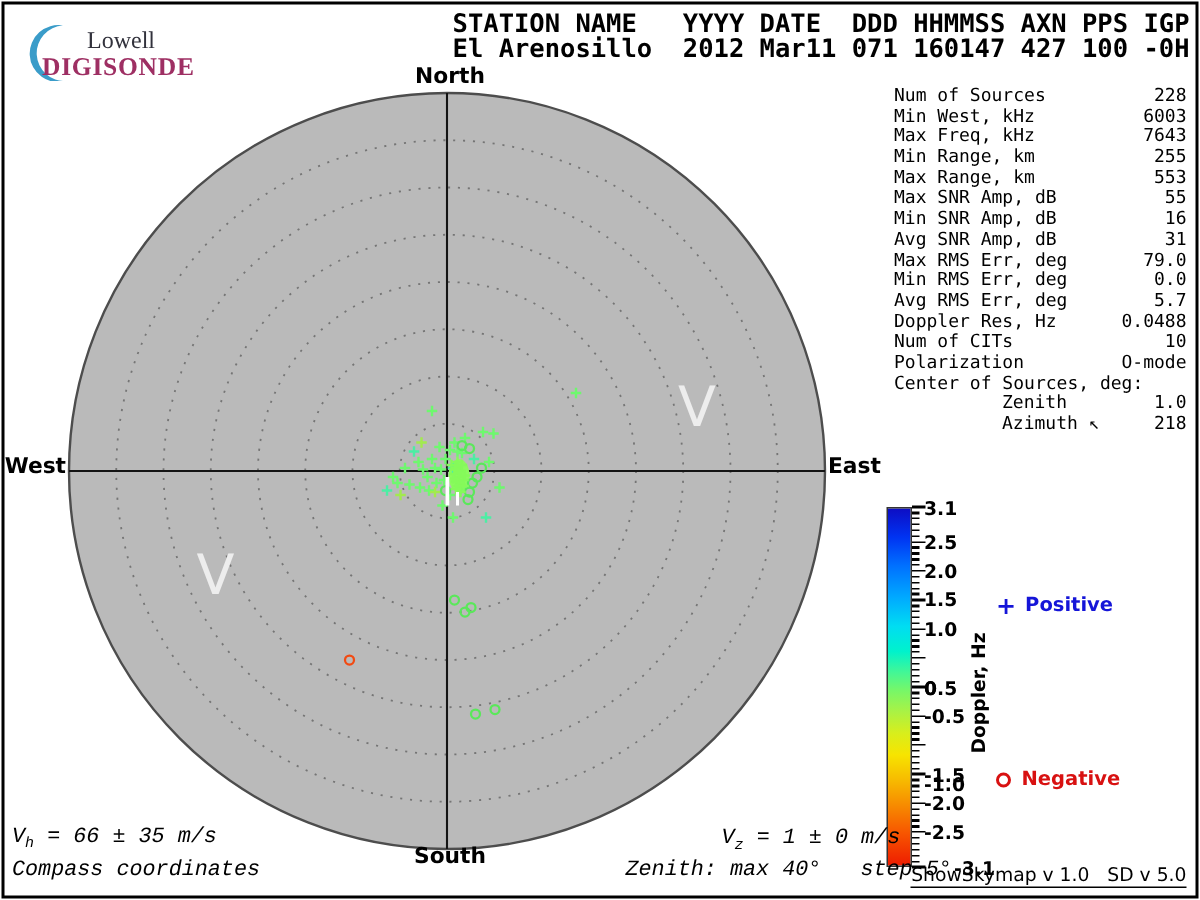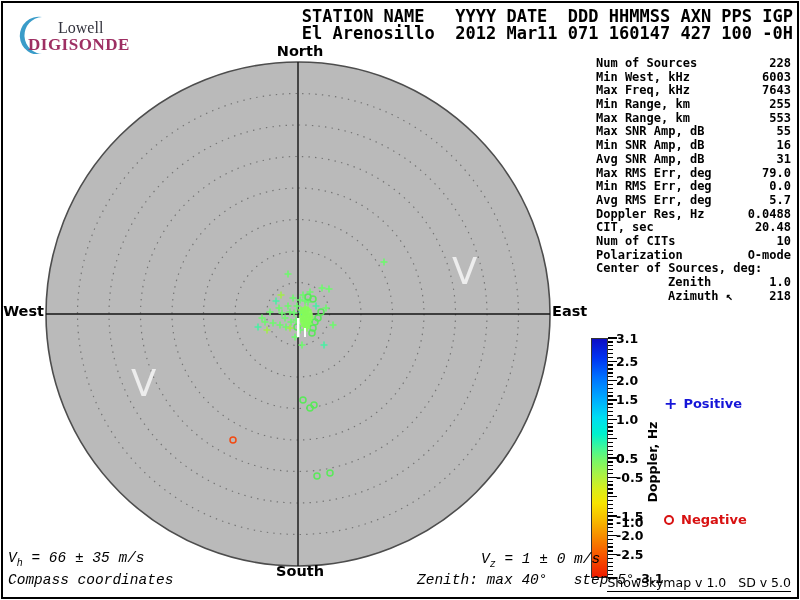--- a/index.html
+++ b/index.html
@@ -17,21 +17,21 @@
     font-size:16px;color:#32323c;}
   .logo-bottom{position:absolute;left:18px;top:27px;font-family:"Liberation Serif",serif;
     font-size:17px;font-weight:bold;color:#9e2f63;letter-spacing:.5px;}
   
   .hline{right:7px;text-align:right;font-family:"DejaVu Sans Mono",monospace;
     font-weight:bold;font-size:17px;white-space:pre;z-index:10;}
   
   .compass{font-weight:bold;font-size:14.5px;z-index:10;}
   
   .stats{left:596px;top:57px;width:195px;z-index:10;
-    font-family:"DejaVu Sans Mono",monospace;font-size:12px;font-weight:bold;}
+    font-family:"DejaVu Sans Mono",monospace;font-size:12px;}
   .stat-row{display:flex;justify-content:space-between;height:13.7px;line-height:13.8px;white-space:pre;}
   .stat-row.indent{padding-left:72px;}
   
   .cbar{left:591px;top:338px;width:17px;height:240px;border:1px solid #333;
     box-sizing:border-box;z-index:10;}
   .cb-ticks{left:0;top:0;width:800px;height:600px;z-index:10;pointer-events:none;}
   .cb-tick{position:absolute;background:#000;height:1.3px;}
   .cb-label{position:absolute;font-weight:bold;font-size:12.5px;line-height:15px;white-space:nowrap;}
   .cb-axis-label{left:652px;top:462px;transform:translate(-50%,-50%) rotate(-90deg);
     font-weight:bold;font-size:12.5px;white-space:nowrap;z-index:10;}
@@ -165,21 +165,20 @@
     <div class="stat-row"><span>Max Freq, kHz</span><span>7643</span></div>
     <div class="stat-row"><span>Min Range, km</span><span>255</span></div>
     <div class="stat-row"><span>Max Range, km</span><span>553</span></div>
     <div class="stat-row"><span>Max SNR Amp, dB</span><span>55</span></div>
     <div class="stat-row"><span>Min SNR Amp, dB</span><span>16</span></div>
     <div class="stat-row"><span>Avg SNR Amp, dB</span><span>31</span></div>
     <div class="stat-row"><span>Max RMS Err, deg</span><span>79.0</span></div>
     <div class="stat-row"><span>Min RMS Err, deg</span><span>0.0</span></div>
     <div class="stat-row"><span>Avg RMS Err, deg</span><span>5.7</span></div>
     <div class="stat-row"><span>Doppler Res, Hz</span><span>0.0488</span></div>
-    <div class="stat-row"><span>CIT, sec</span><span>20.48</span></div>
     <div class="stat-row"><span>Num of CITs</span><span>10</span></div>
     <div class="stat-row"><span>Polarization</span><span>O-mode</span></div>
     <div class="stat-row"><span>Center of Sources, deg:</span><span></span></div>
     <div class="stat-row indent"><span>Zenith</span><span>1.0</span></div>
     <div class="stat-row indent"><span>Azimuth ↖</span><span>218</span></div>
   </div>
 
 <div class="abs cbar" style="background: linear-gradient(rgb(13, 13, 196) 0%, rgb(0, 51, 242) 8%, rgb(0, 112, 255) 16%, rgb(0, 170, 255) 25%, rgb(0, 221, 242) 33%, rgb(0, 242, 204) 40%, rgb(68, 247, 149) 46%, rgb(119, 247, 104) 51%, rgb(170, 242, 68) 57%, rgb(216, 238, 28) 63%, rgb(247, 228, 0) 69%, rgb(247, 187, 0) 76%, rgb(247, 140, 0) 83%, rgb(247, 85, 0) 91%, rgb(238, 28, 0) 100%);"></div>
 <div class="abs cb-ticks">
     <div class="cb-tick" style="left: 608px; top: 341.271px; width: 4.5px;"></div>

